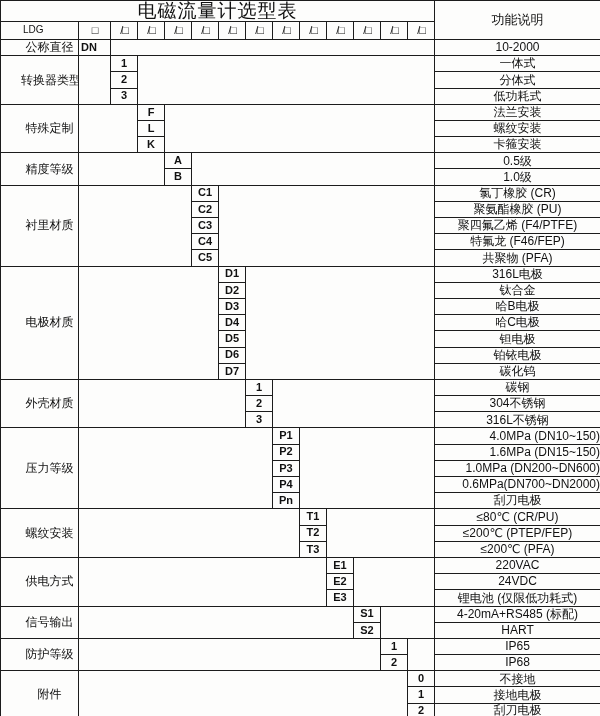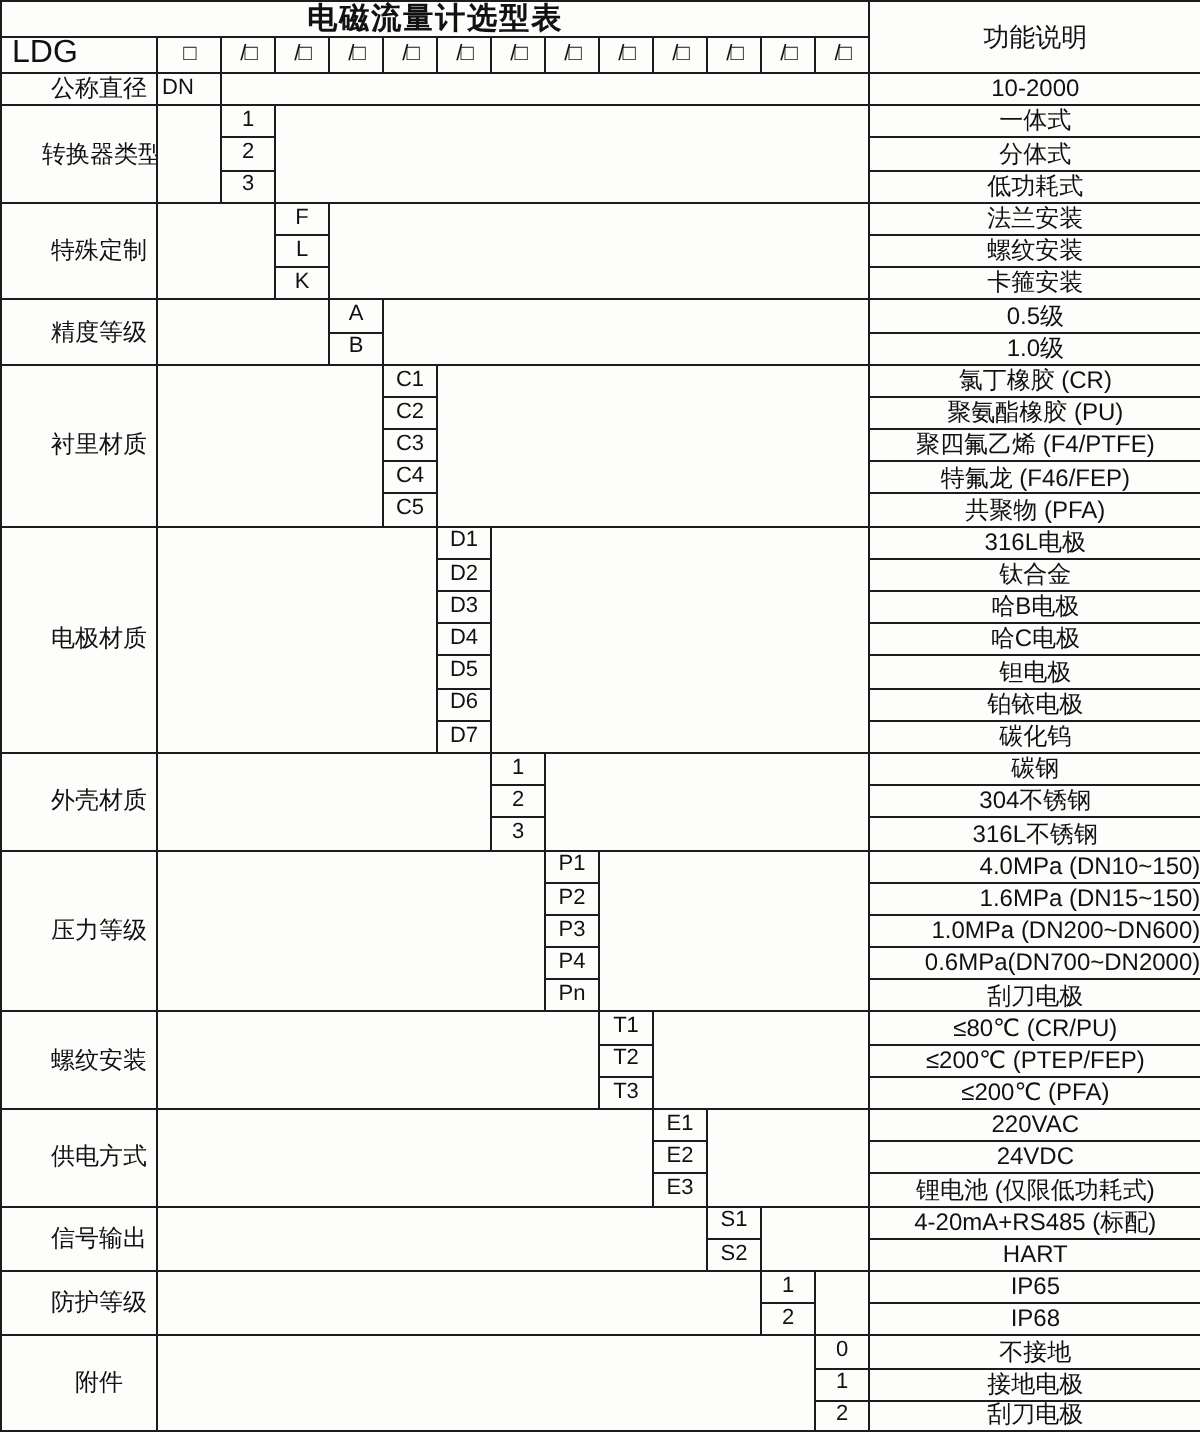--- a/index.html
+++ b/index.html
@@ -18,26 +18,26 @@
     padding:0;
     text-align:center;
     vertical-align:middle;
     overflow:hidden;
     white-space:nowrap;
     line-height:1.05;
   }
   table{border:1px solid #1c1c1c;border-bottom:3px solid #1c1c1c;}
   tr.hrow{height:18px;}
   tr.brow{height:16.2px;}
-  td.title-cell{font-size:15px;letter-spacing:1px;font-weight:bold;}
+  td.title-cell{font-size:19px;letter-spacing:1px;}
   td.fn-header{font-size:13px;}
-  td.ldg-cell{text-align:left;padding-left:5px;font-size:16px;}
+  td.ldg-cell{text-align:left;padding-left:22px;font-size:10px;}
   td.box-cell{font-size:11px;letter-spacing:-1px;}
   td.label-cell{font-size:12px;padding-left:20px;}
-  td.code-cell{font-size:11px;}
+  td.code-cell{font-size:11px;font-weight:bold;}
   td.code-left{text-align:left;padding-left:2px;}
   td.desc-cell{font-size:12px;}
   td.desc-left{text-align:right;padding-left:2px;}
   td.gap-cell{background:#fdfdfc;}
 </style>
 </head>
 <body>
 
 <div class="sheet">
 <table>

